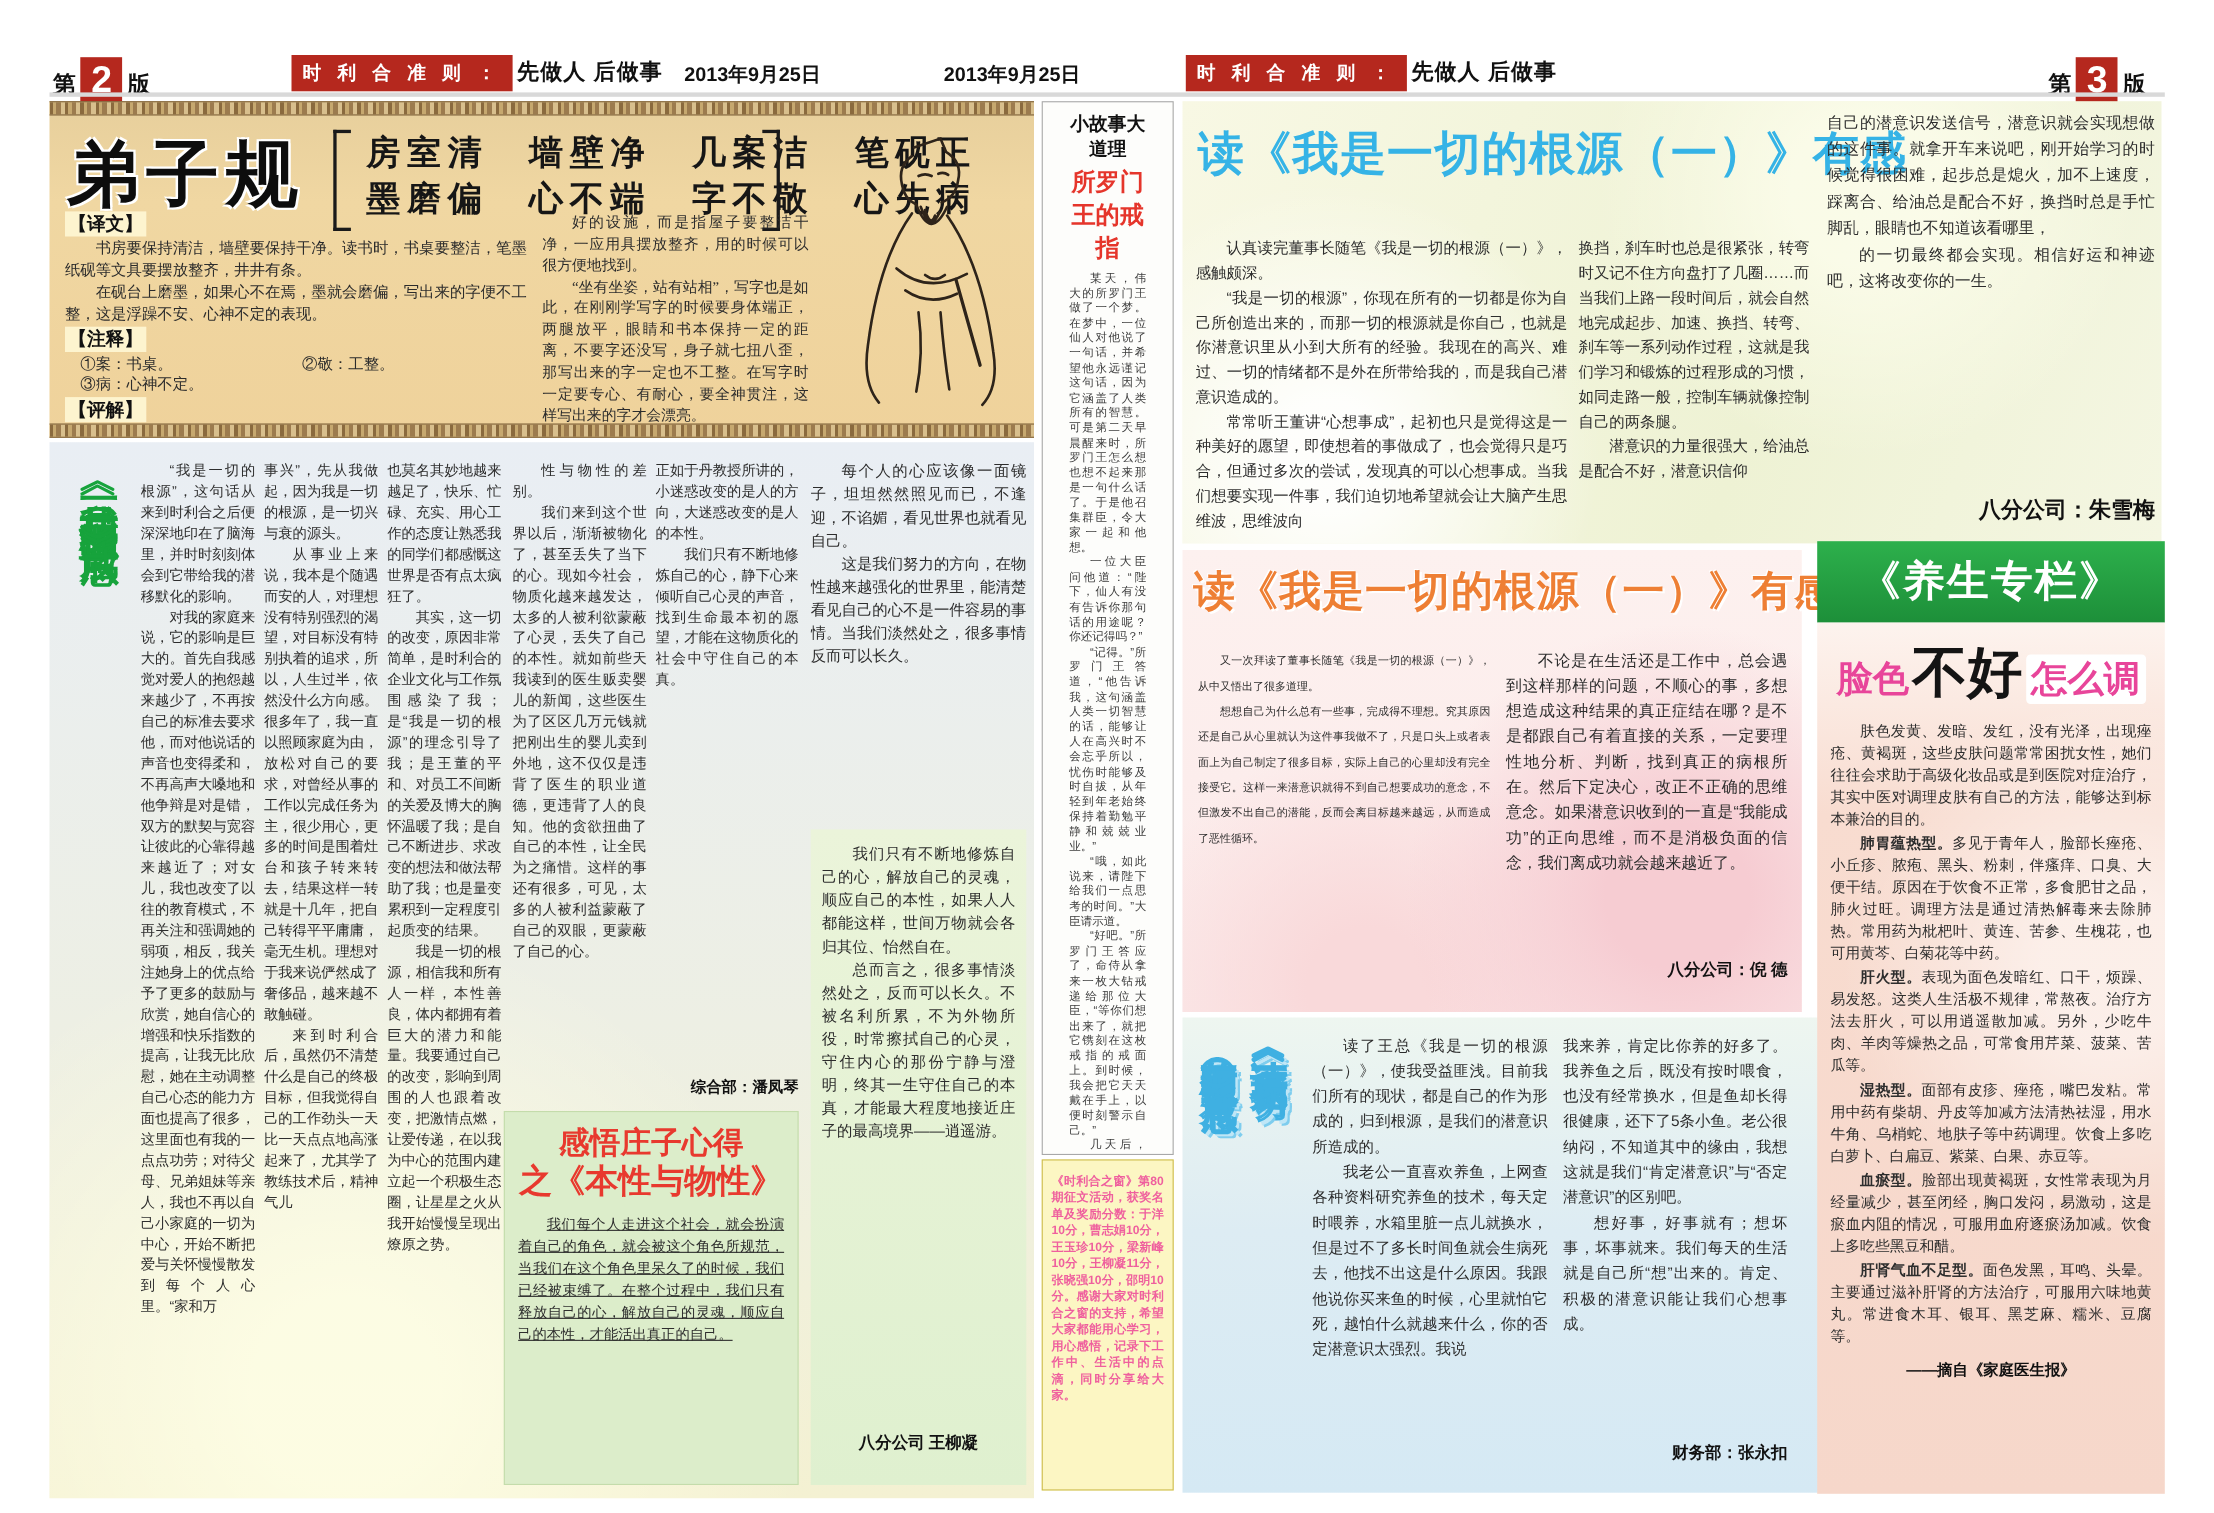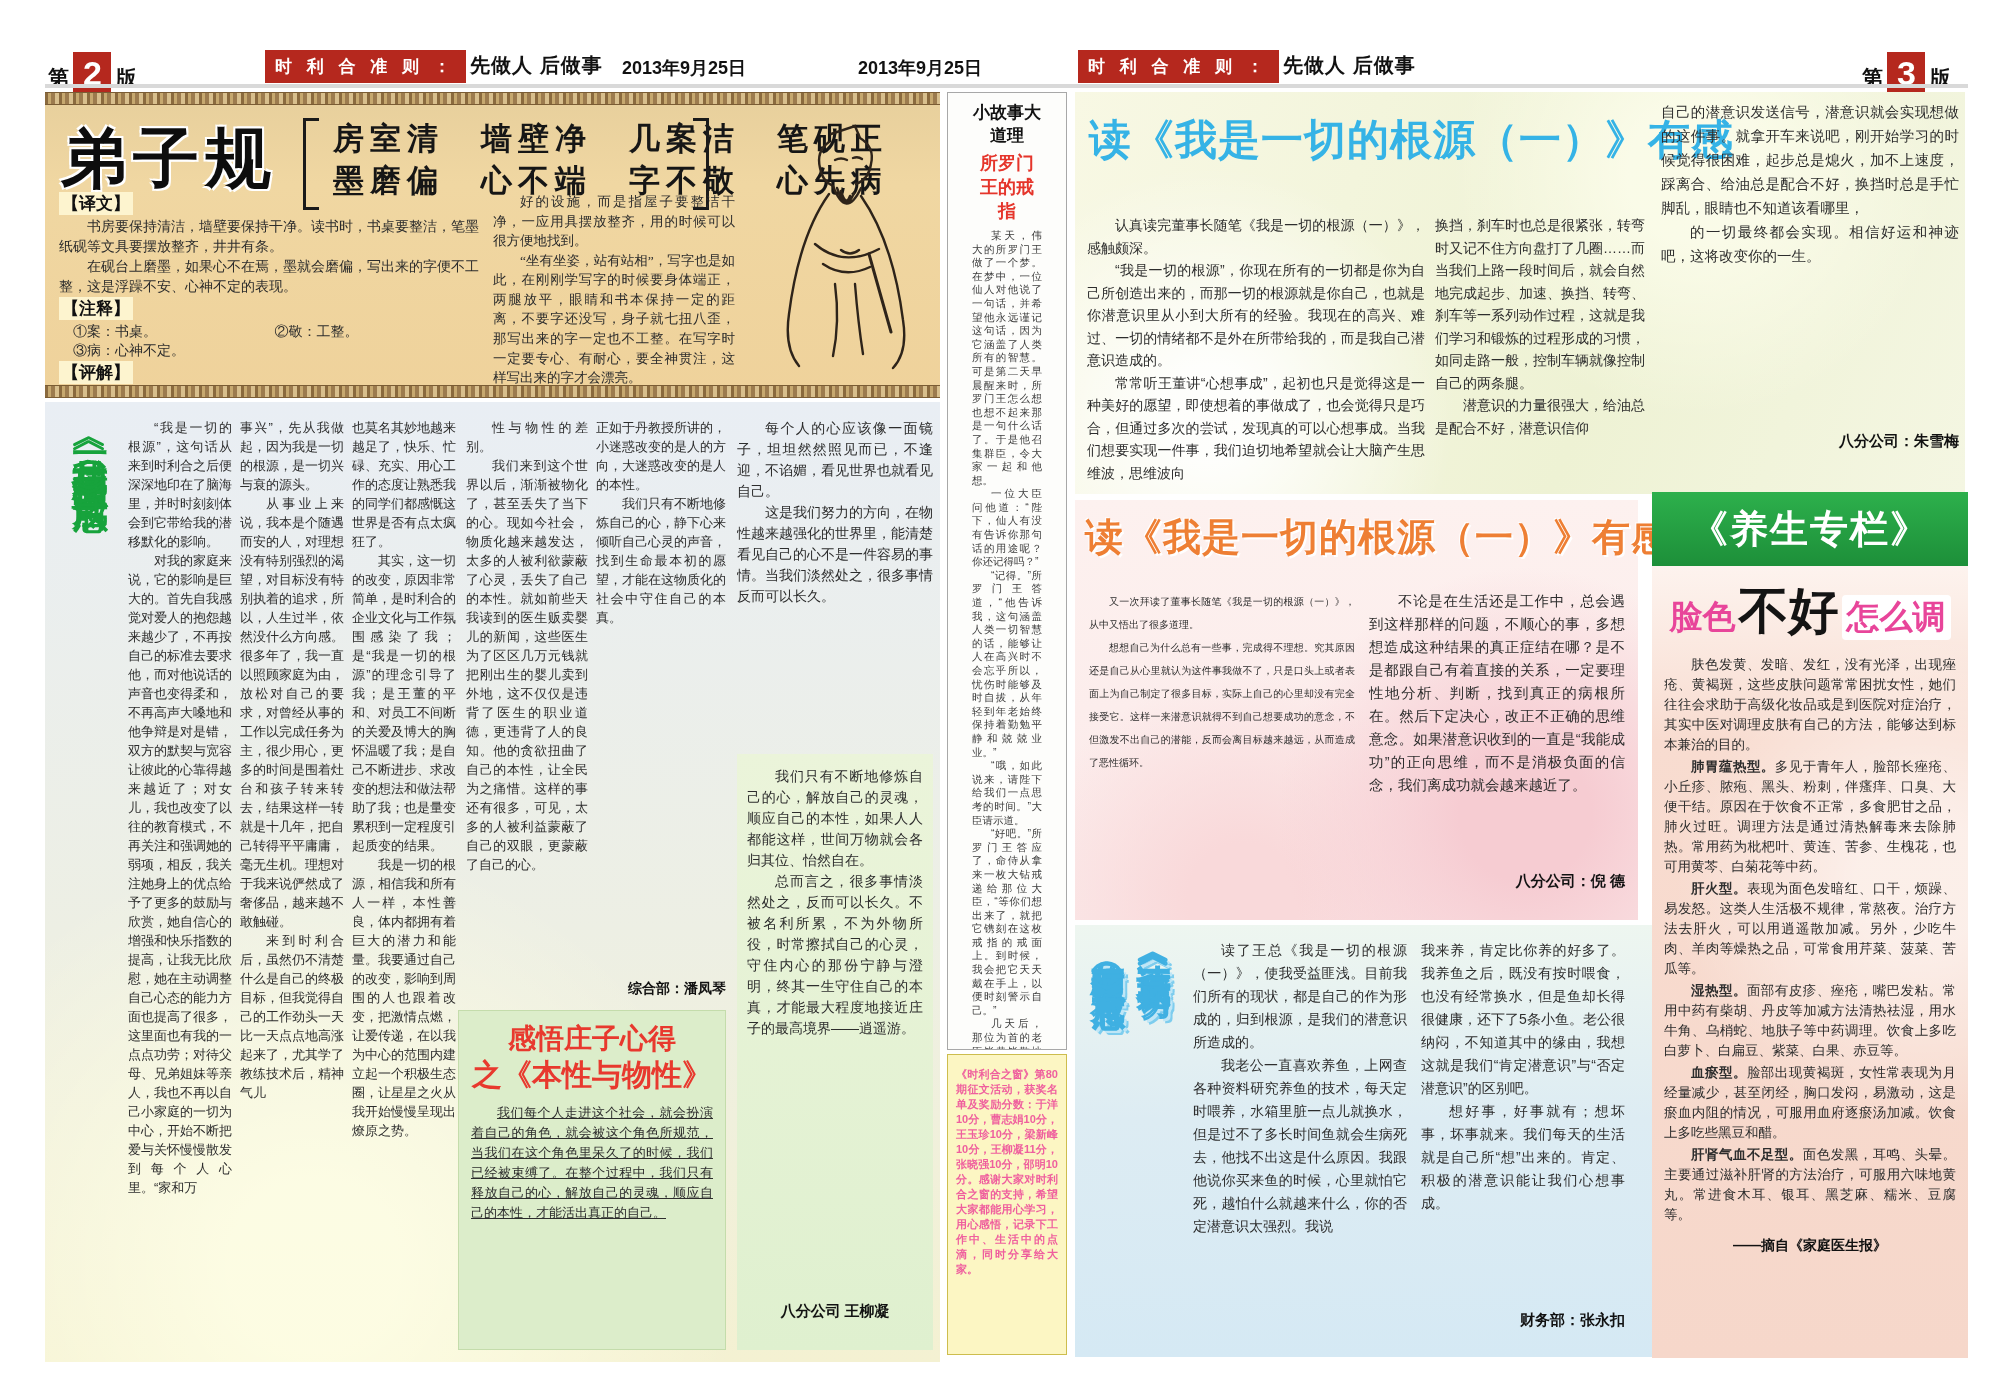--- a/index.html
+++ b/index.html
@@ -47,21 +47,21 @@
   .vtitle-green{position:absolute;writing-mode:vertical-rl;text-orientation:mixed;
                 font-weight:900;font-size:36px;color:#17a33c;letter-spacing:3px;line-height:58px;}
   .green-col{background:linear-gradient(180deg,#ebf4da,#dff0cf);}
   .zbox{position:absolute;background:#dcedca;border:1px solid #c4dcab;box-sizing:border-box;
         text-align:center;padding:10px 12px;}
   .zbox-title{font-weight:900;color:#e8392e;font-size:28px;line-height:36px;margin:0;}
   
   .story{left:947px;top:92px;width:120px;height:958px;border:1px solid #a8a8a8;
          background:#fdfdfb;box-sizing:border-box;padding:8px 24px;overflow:hidden;}
   .story-h{font-weight:900;font-size:17px;text-align:center;margin:0 0 4px 0;color:#111;}
-  .story-t{font-weight:900;font-size:18px;text-align:center;margin:0 0 6px 0;color:#e5352b;}
+  .story-t{font-weight:900;font-size:22px;text-align:center;margin:0 0 6px 0;color:#e5352b;}
   .story-b{font-size:10.5px;line-height:13.6px;text-align:justify;color:#3c3c3c;}
   .story-b .para{text-indent:1.8em;}
   .award{left:947px;top:1054px;width:120px;height:301px;background:#fcf6c3;
          border:1px solid #cdbd4e;box-sizing:border-box;padding:12px 8px;overflow:hidden;
          font-size:11px;line-height:15px;font-weight:bold;color:#ef5f9e;text-align:justify;}
   
   .art1{left:1075px;top:92px;width:890px;height:402px;
         background:
           radial-gradient(circle at 15% 80%, rgba(255,255,255,.9) 0 6%, transparent 30%),
           radial-gradient(circle at 70% 20%, rgba(255,255,240,.7) 0 10%, transparent 35%),
@@ -239,21 +239,21 @@
         <p class="para">常常听王董讲“心想事成”，起初也只是觉得这是一种美好的愿望，即使想着的事做成了，也会觉得只是巧合，但通过多次的尝试，发现真的可以心想事成。当我们想要实现一件事，我们迫切地希望就会让大脑产生思维波，思维波向</p>
       </div>
     <div class="col cont" style="left:360px;top:122px;width:210px;height:268px;font-size:14px;line-height:22.5px;">
         <p class="para">换挡，刹车时也总是很紧张，转弯时又记不住方向盘打了几圈……而当我们上路一段时间后，就会自然地完成起步、加速、换挡、转弯、刹车等一系列动作过程，这就是我们学习和锻炼的过程形成的习惯，如同走路一般，控制车辆就像控制自己的两条腿。</p>
         <p class="para">潜意识的力量很强大，给油总是配合不好，潜意识信仰</p>
       </div>
     <div class="col cont" style="left:586px;top:8px;width:298px;height:320px;font-size:14.5px;line-height:24px;">
         <p class="para">自己的潜意识发送信号，潜意识就会实现想做的这件事。就拿开车来说吧，刚开始学习的时候觉得很困难，起步总是熄火，加不上速度，踩离合、给油总是配合不好，换挡时总是手忙脚乱，眼睛也不知道该看哪里，</p>
         <p class="para">的一切最终都会实现。相信好运和神迹吧，这将改变你的一生。</p>
       </div>
-    <div class="byline" style="left:586px;top:340px;width:298px;font-size:15px;">八分公司：朱雪梅</div>
+    <div class="byline" style="left:586px;top:358px;width:298px;font-size:20px;">八分公司：朱雪梅</div>
   </div>
 
   <div class="abs art2">
     <div class="abs t-orange" style="left:10px;top:12px;">读《我是一切的根源（一）》有感</div>
     <div class="col" style="left:14px;top:90px;width:266px;height:302px;font-size:10px;line-height:23px;">
         <p class="para">又一次拜读了董事长随笔《我是一切的根源（一）》，从中又悟出了很多道理。</p>
         <p class="para">想想自己为什么总有一些事，完成得不理想。究其原因还是自己从心里就认为这件事我做不了，只是口头上或者表面上为自己制定了很多目标，实际上自己的心里却没有完全接受它。这样一来潜意识就得不到自己想要成功的意念，不但激发不出自己的潜能，反而会离目标越来越远，从而造成了恶性循环。</p>
       </div>
     <div class="col" style="left:294px;top:90px;width:256px;height:272px;font-size:14.5px;line-height:23px;">
         <p class="para">不论是在生活还是工作中，总会遇到这样那样的问题，不顺心的事，多想想造成这种结果的真正症结在哪？是不是都跟自己有着直接的关系，一定要理性地分析、判断，找到真正的病根所在。然后下定决心，改正不正确的思维意念。如果潜意识收到的一直是“我能成功”的正向思维，而不是消极负面的信念，我们离成功就会越来越近了。</p>

